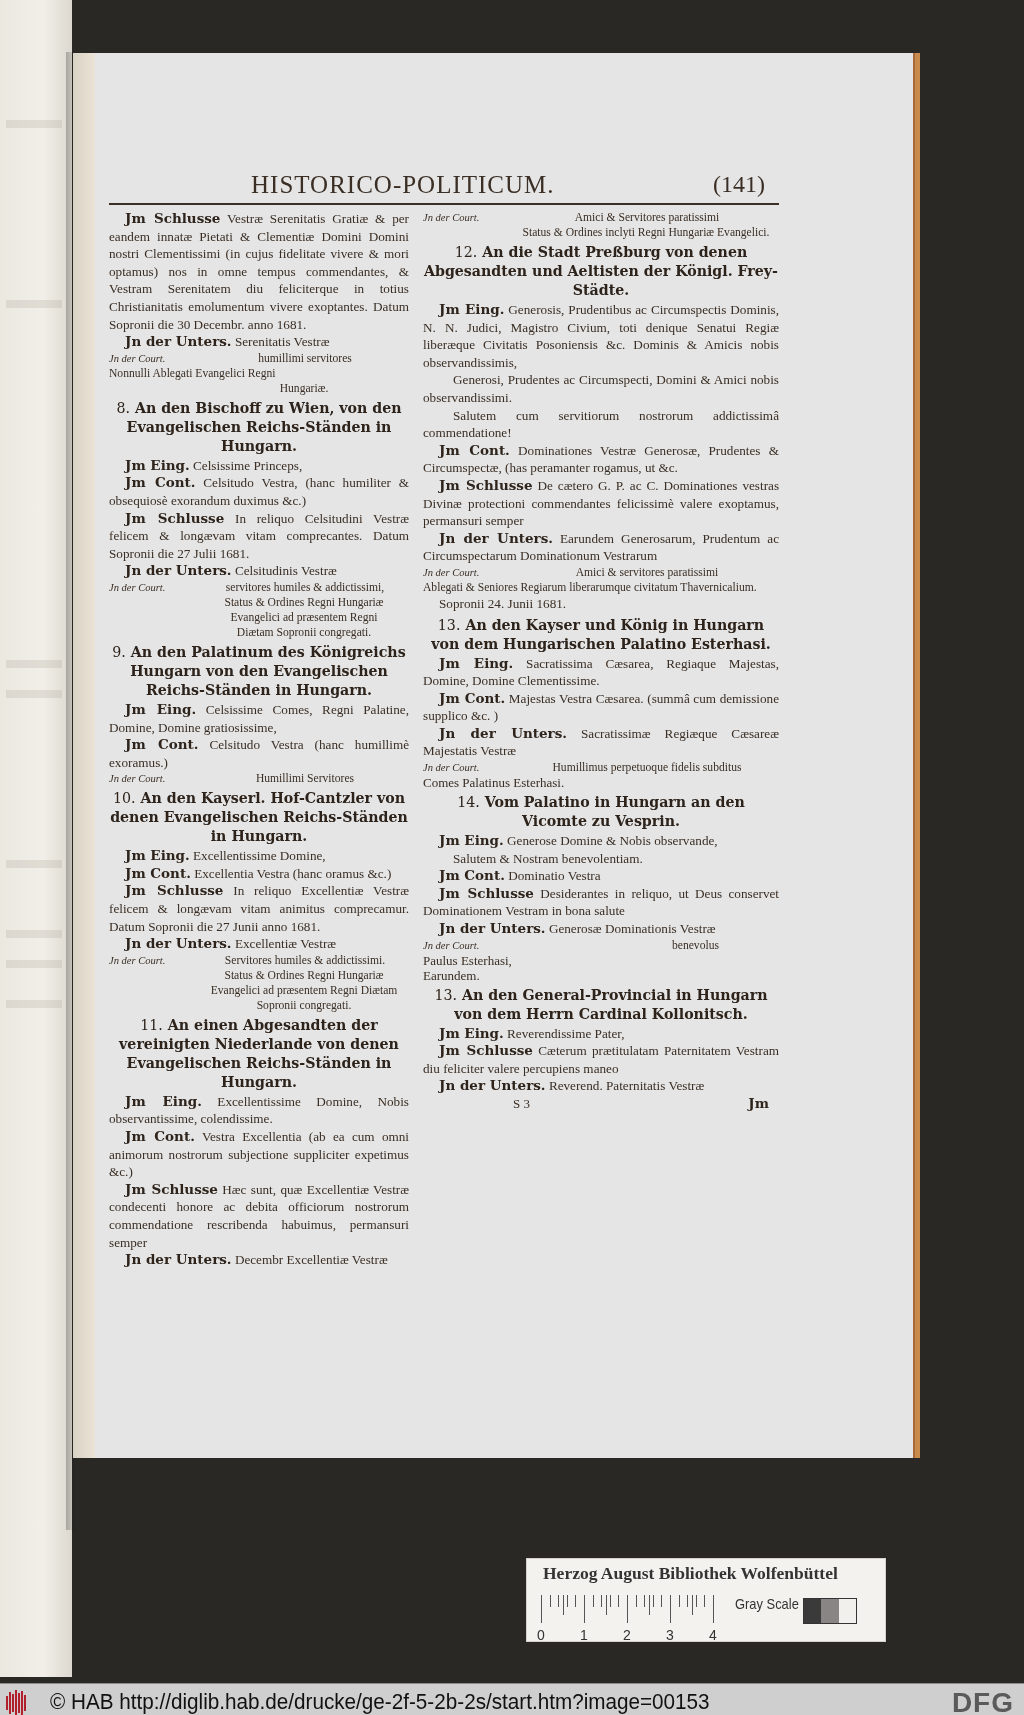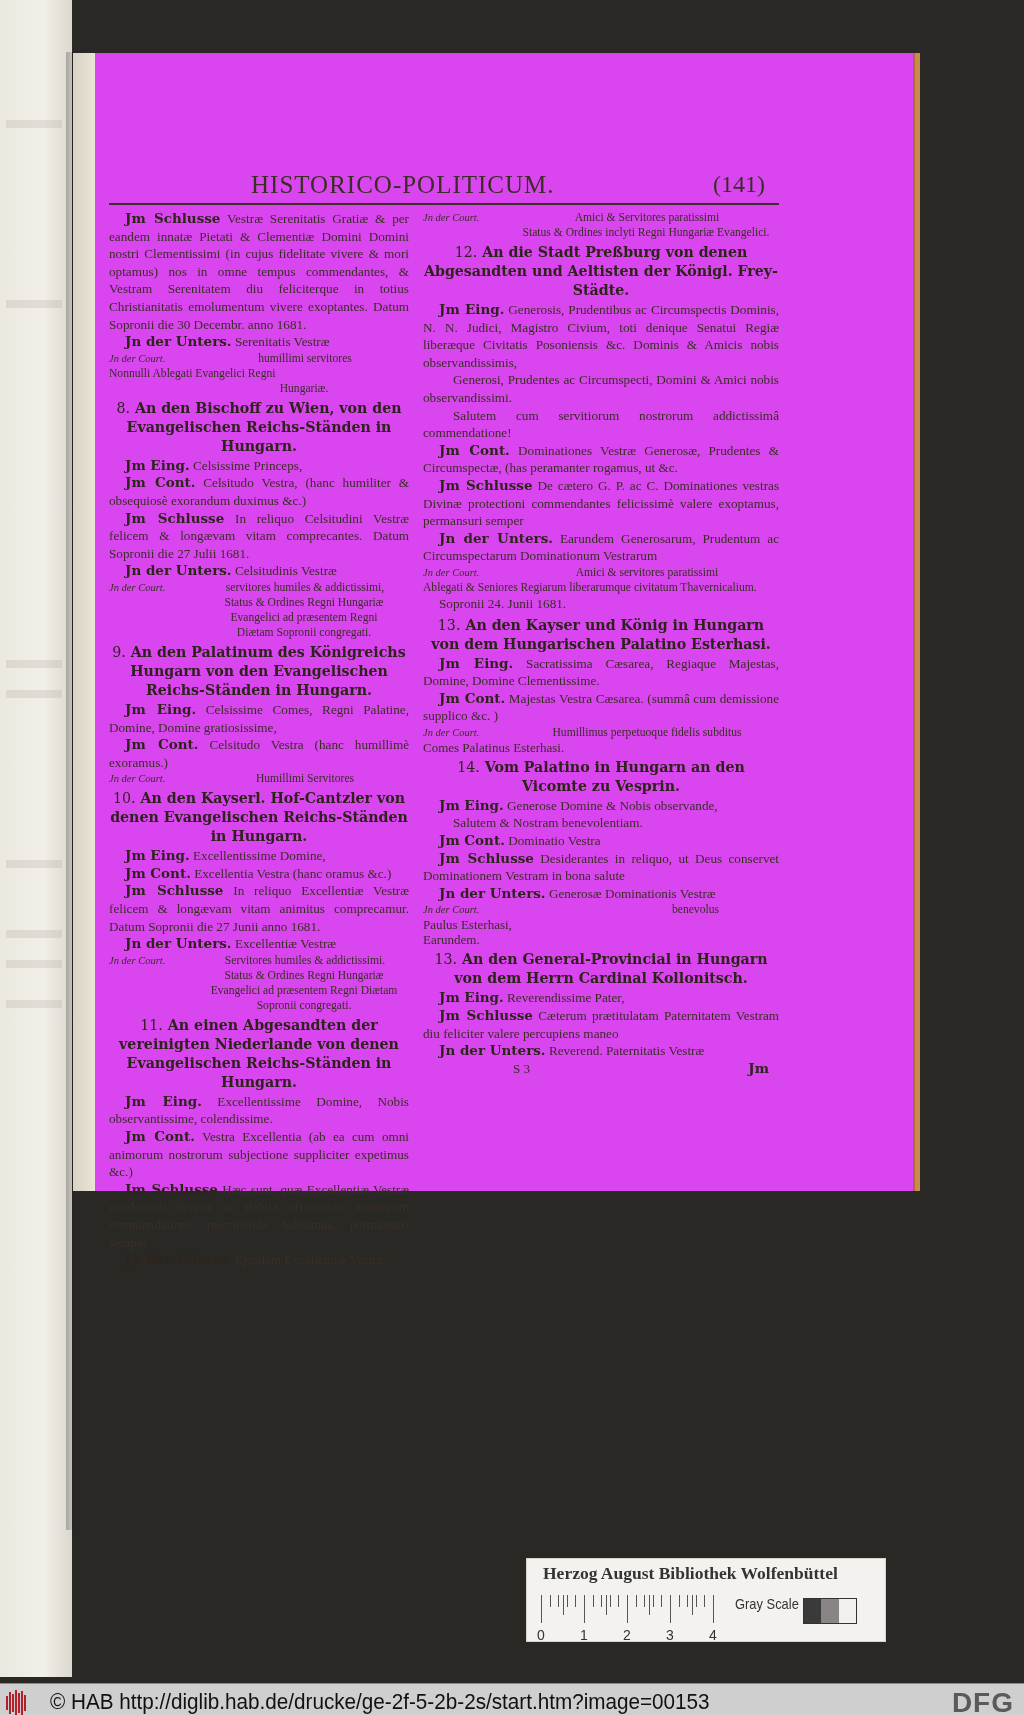--- a/index.html
+++ b/index.html
@@ -1,20 +1,20 @@
 <!DOCTYPE html>
 <html><head>
 <meta charset="utf-8">
 <style>
   html,body{margin:0;padding:0;}
   body{width:1024px;height:1715px;background:#2a2825;position:relative;overflow:hidden;font-family:"DejaVu Serif","Liberation Serif",serif;}
   .prev-page{position:absolute;left:0;top:0;width:72px;height:1677px;background:linear-gradient(90deg,#ebe8e0 0%,#f2efe8 60%,#dcd8cf 100%);}
   .prev-page .ghost{position:absolute;left:6px;width:56px;height:8px;background:rgba(150,140,120,0.18);}
   .page-shadow{position:absolute;left:66px;top:52px;width:10px;height:1478px;background:linear-gradient(90deg,rgba(0,0,0,0.25),rgba(0,0,0,0));}
-  .page{position:absolute;left:73px;top:53px;width:842px;height:1138px;background:#d946ef;border-right:5px solid #c98a4e;box-shadow:inset -2px 0 0 #a8683a;}
+  .page{position:absolute;left:73px;top:53px;width:842px;height:1405px;background:#e5e5e5;border-right:5px solid #c98a4e;box-shadow:inset -2px 0 0 #a8683a;}
   .page-gutter{position:absolute;left:0;top:0;width:22px;height:100%;background:linear-gradient(90deg,#d9d3c6,#eae3d6);}
   .running-head{position:absolute;left:178px;top:118px;font-size:25px;letter-spacing:1px;color:#3b2f25;font-family:"Liberation Serif","DejaVu Serif",serif;}
   .page-number{position:absolute;left:640px;top:118px;font-size:24px;color:#3b2f25;font-family:"Liberation Serif","DejaVu Serif",serif;}
   .head-rule{position:absolute;left:36px;top:150px;width:670px;height:2px;background:#3b2f25;}
   .col{position:absolute;top:157px;font-family:"Liberation Serif","DejaVu Serif",serif;color:#3a2e24;font-size:13.2px;line-height:17.6px;}
   .col-left{left:36px;width:300px;}
   .col-right{left:350px;width:356px;}
   .blk{margin:0;}
   .p{text-indent:16px;text-align:justify;}
   .bl{font-family:"DejaVu Serif",serif;font-weight:bold;font-size:13.5px;color:#2e241c;}
@@ -121,21 +121,21 @@
     <span class="sig-c" style="padding-left:90px">Status &amp; Ordines Regni Hungariæ Evangelici ad præsentem Regni Diætam</span>
     <span class="sig-c" style="padding-left:90px">Sopronii congregati.</span>
 
     <div class="head">
       <span class="num">11.</span>
       <span>An einen Abgesandten der vereinigten Niederlande von denen Evangelischen Reichs-Ständen in Hungarn.</span>
     </div>
     <p class="blk p"><span class="bl">Jm Eing.</span> <span>Excellentissime Domine, Nobis observantissime, colendissime.</span></p>
     <p class="blk p"><span class="bl">Jm Cont.</span> <span>Vestra Excellentia  (ab ea cum omni animorum nostrorum subjectione suppliciter expetimus &amp;c.)</span></p>
     <p class="blk p"><span class="bl">Jm Schlusse</span> <span>Hæc sunt, quæ Excellentiæ Vestræ condecenti honore ac debita officiorum nostrorum commendatione rescribenda habuimus, permansuri semper</span></p>
-    <p class="blk p"><span class="bl">Jn der Unters.</span> <span>Ejusdem Excellentiæ Vestræ</span></p>
+    <p class="blk p"><span class="bl">Jn der Unters.</span> <span>Decembr Excellentiæ Vestræ</span></p>
   </div>
 
   <div class="col col-right">
     <div class="court">
       <span class="lbl cr">Jn der Court.</span>
       <span class="txt">Amici &amp; Servitores paratissimi</span>
     </div>
     <span class="sig-c" style="padding-left:90px">Status &amp; Ordines inclyti Regni Hungariæ Evangelici.</span>
 
     <div class="head">
@@ -154,20 +154,21 @@
     </div>
     <span class="sig">Ablegati &amp; Seniores Regiarum liberarumque civitatum Thavernicalium.</span>
     <p class="blk" style="padding-left:16px">Sopronii 24. Junii 1681.</p>
 
     <div class="head">
       <span class="num">13.</span>
       <span>An den Kayser und König in Hungarn von dem Hungarischen Palatino Esterhasi.</span>
     </div>
     <p class="blk p"><span class="bl">Jm Eing.</span> <span>Sacratissima Cæsarea, Regiaque Majestas, Domine, Domine Clementissime.</span></p>
     <p class="blk p"><span class="bl">Jm Cont.</span> <span>Majestas Vestra Cæsarea.  (summâ cum demissione supplico &amp;c. )</span></p>
+    <p class="blk p"><span class="bl">Jn der Unters.</span> <span>Sacratissimæ Regiæque Cæsareæ Majestatis Vestræ</span></p>
     <div class="court">
       <span class="lbl cr">Jn der Court.</span>
       <span class="txt">Humillimus perpetuoque fidelis subditus</span>
     </div>
     <span class="sig" style="font-size:13px">Comes Palatinus Esterhasi.</span>
 
     <div class="head">
       <span class="num">14.</span>
       <span>Vom Palatino in Hungarn an den Vicomte zu Vesprin.</span>
     </div>

